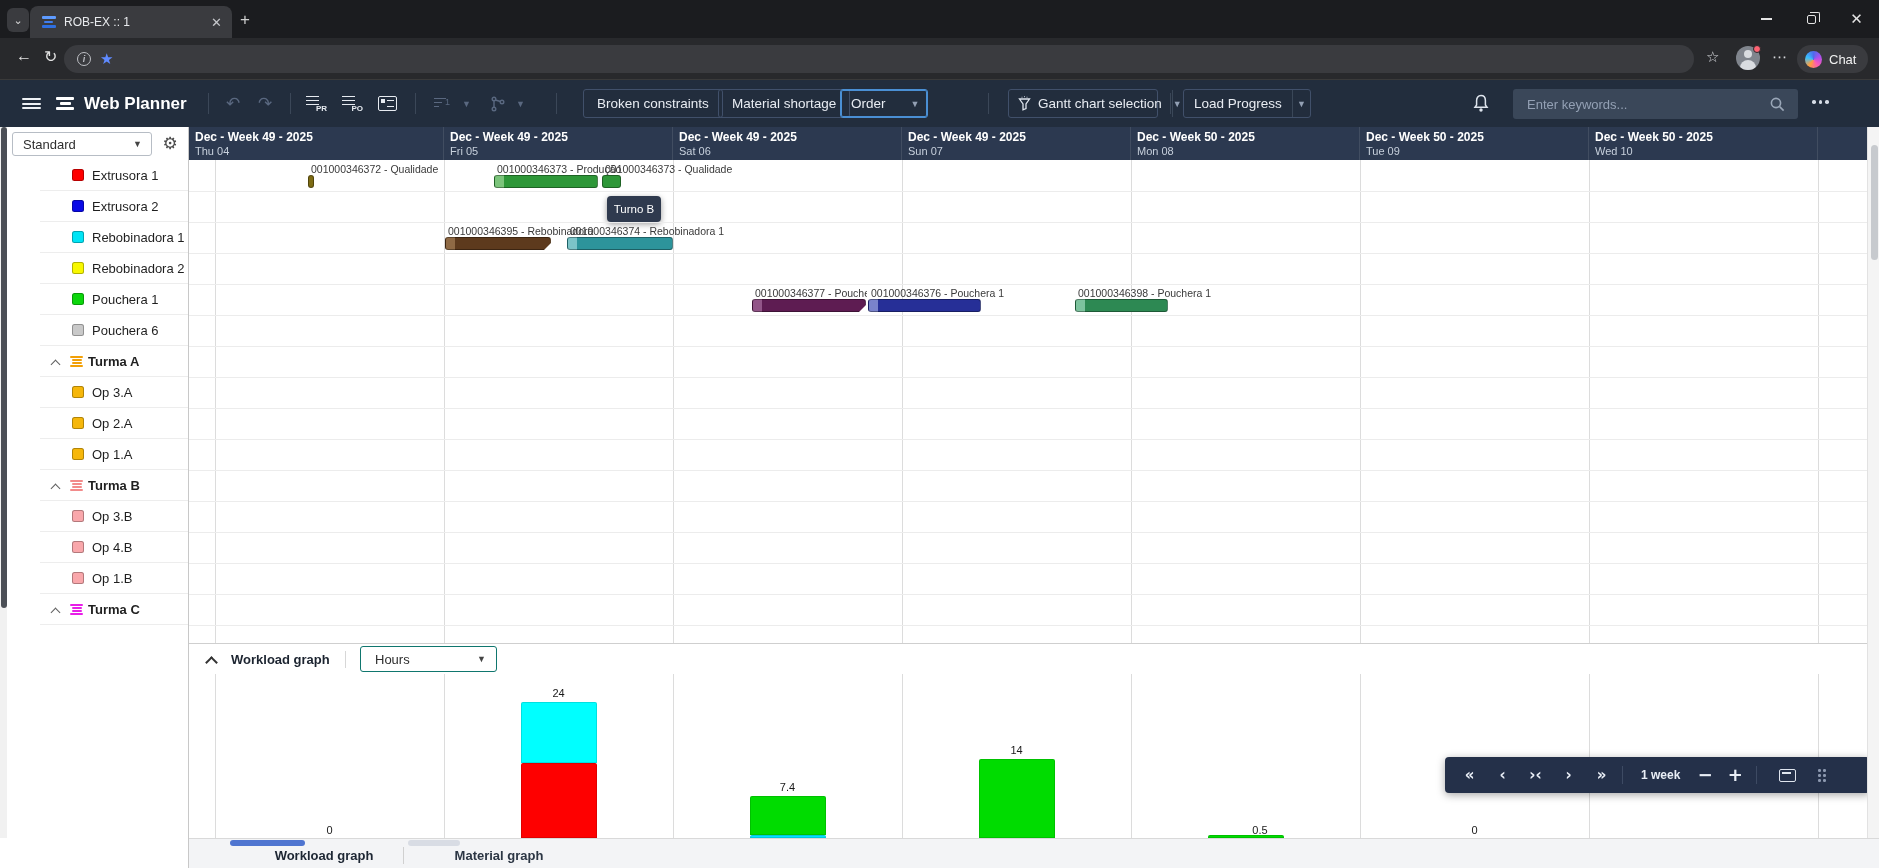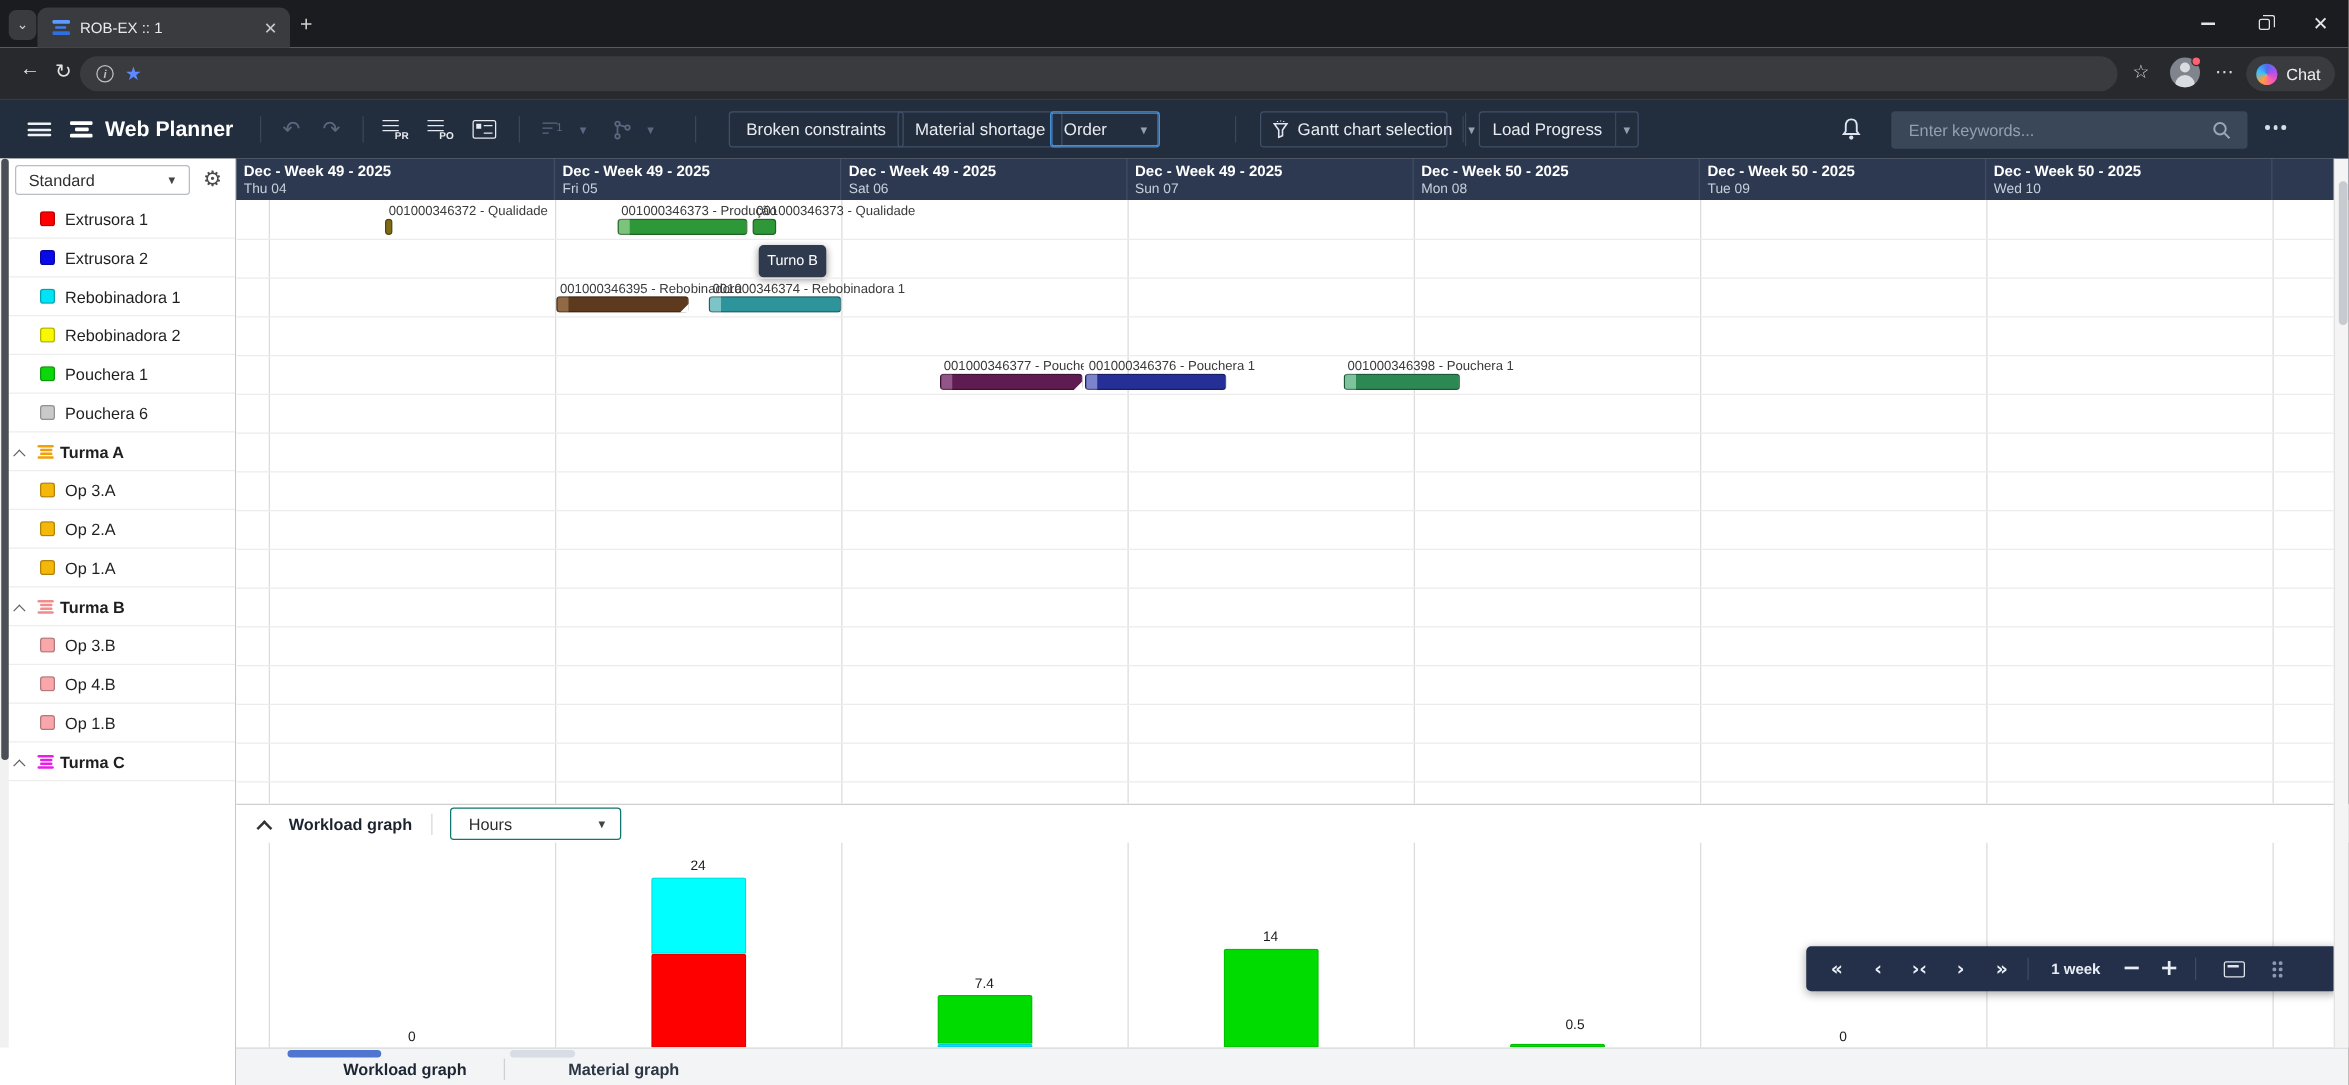--- a/index.html
+++ b/index.html
@@ -99,21 +99,21 @@
   .sidebar { position:absolute; left:0; top:127px; width:188px; height:741px; background:#fff; }
   .sb-scroll { position:absolute; left:0; top:127px; width:7px; height:711px; background:#f1f1f1; }
   .sb-thumb { position:absolute; left:0.5px; top:0; width:6px; height:481px; background:#4b4f56; border-radius:3px; }
   .sb-head { position:absolute; left:0; top:0; width:188px; height:33px; background:#fff; }
   .view-sel { position:absolute; left:12px; top:5px; width:140px; height:24px; border:1px solid #b7bdc5;
               border-radius:3px; background:#fff; display:flex; align-items:center; font-size:13px; color:#2e2e2e; }
   .view-sel .lbl { flex:1; padding-left:10px; }
   .view-sel .caret { color:#444; padding-right:9px; font-size:9px;}
   .gear { position:absolute; left:160px; top:7px; width:20px; height:20px; color:#4c4c4c; font-size:17px; line-height:20px; text-align:center;}
   #sb-items { position:absolute; left:0; top:33px; width:188px; }
-  .sb-row { position:relative; height:31px; border-bottom:1px solid #ededed; display:flex; align-items:center; }
+  .sb-row { position:relative; height:31px; border-bottom:1px solid #ededed; display:flex; align-items:center;margin-left:40px; }
   .swatch { position:absolute; left:32px; width:12px; height:12px; border-radius:2.5px; border:1px solid rgba(0,0,0,.28); }
   .sb-label { position:absolute; left:52px; font-size:13px; color:#1f1f1f; white-space:nowrap; }
   .sb-row.grp .sb-label { left:48px; font-weight:bold; }
   .chev { position:absolute; left:12px; top:13px; width:8px; height:8px; }
   .chev:before { content:""; position:absolute; left:0; top:2px; width:6px; height:6px;
                  border-top:1.8px solid #5f5f5f; border-right:1.8px solid #5f5f5f; transform:rotate(-45deg); }
   .grpicon { position:absolute; left:30px; top:10px; width:13px; height:11px; }
   .grpicon i { position:absolute; left:0; width:13px; height:2px; border-radius:1px; }
   .sb-divider { position:absolute; left:188px; top:127px; width:1px; height:741px; background:#c8c8c8; }
 
@@ -523,21 +523,21 @@
         <div class="wl-label" style="left: 140.5px; top: 150px;">0</div>
         <div class="wl-bar" style="left: 331.5px; width: 76px; top: 89.288px; height: 74.712px; background: rgb(254, 0, 0); border-radius: 2px 2px 0px 0px;"></div>
         <div class="wl-bar" style="left: 331.5px; width: 76px; top: 28.16px; height: 61.128px; background: rgb(0, 255, 255); border-radius: 2px 2px 0px 0px;"></div>
         <div class="wl-label" style="left: 369.5px; top: 13.16px;">24</div>
         <div class="wl-bar" style="left: 560.5px; width: 76px; top: 161.17px; height: 2.83px; background: rgb(0, 229, 255); border-radius: 2px 2px 0px 0px;"></div>
         <div class="wl-bar" style="left: 560.5px; width: 76px; top: 122.116px; height: 39.054px; background: rgb(0, 220, 0); border-radius: 2px 2px 0px 0px;"></div>
         <div class="wl-label" style="left: 598.5px; top: 107.116px;">7.4</div>
         <div class="wl-bar" style="left: 789.5px; width: 76px; top: 84.76px; height: 79.24px; background: rgb(0, 220, 0); border-radius: 2px 2px 0px 0px;"></div>
         <div class="wl-label" style="left: 827.5px; top: 69.76px;">14</div>
         <div class="wl-bar" style="left: 1018.5px; width: 76px; top: 161.17px; height: 2.83px; background: rgb(0, 220, 0); border-radius: 2px 2px 0px 0px;"></div>
-        <div class="wl-label" style="left: 1056.5px; top: 140px; padding-left: 29px;">0.5</div>
+        <div class="wl-label" style="left: 1056.5px; top: 150px; padding-left: 29px;">0.5</div>
         <div class="wl-label" style="left: 1285.5px; top: 150px;">0</div>
       </div>
   </div>
 
   <div class="ftabs">
     <div class="ftab-pill" id="ftab-pill-a" style="left: 41px; width: 75px; background: rgb(79, 117, 208);"></div>
     <div class="ftab-lbl" style="left:135px;">Workload graph</div>
     <div class="ftab-div"></div>
     <div class="ftab-pill" id="ftab-pill-b" style="left: 219px; width: 52px; background: rgb(216, 220, 228);"></div>
     <div class="ftab-lbl" style="left:310px; color:#2c3644;">Material graph</div>

